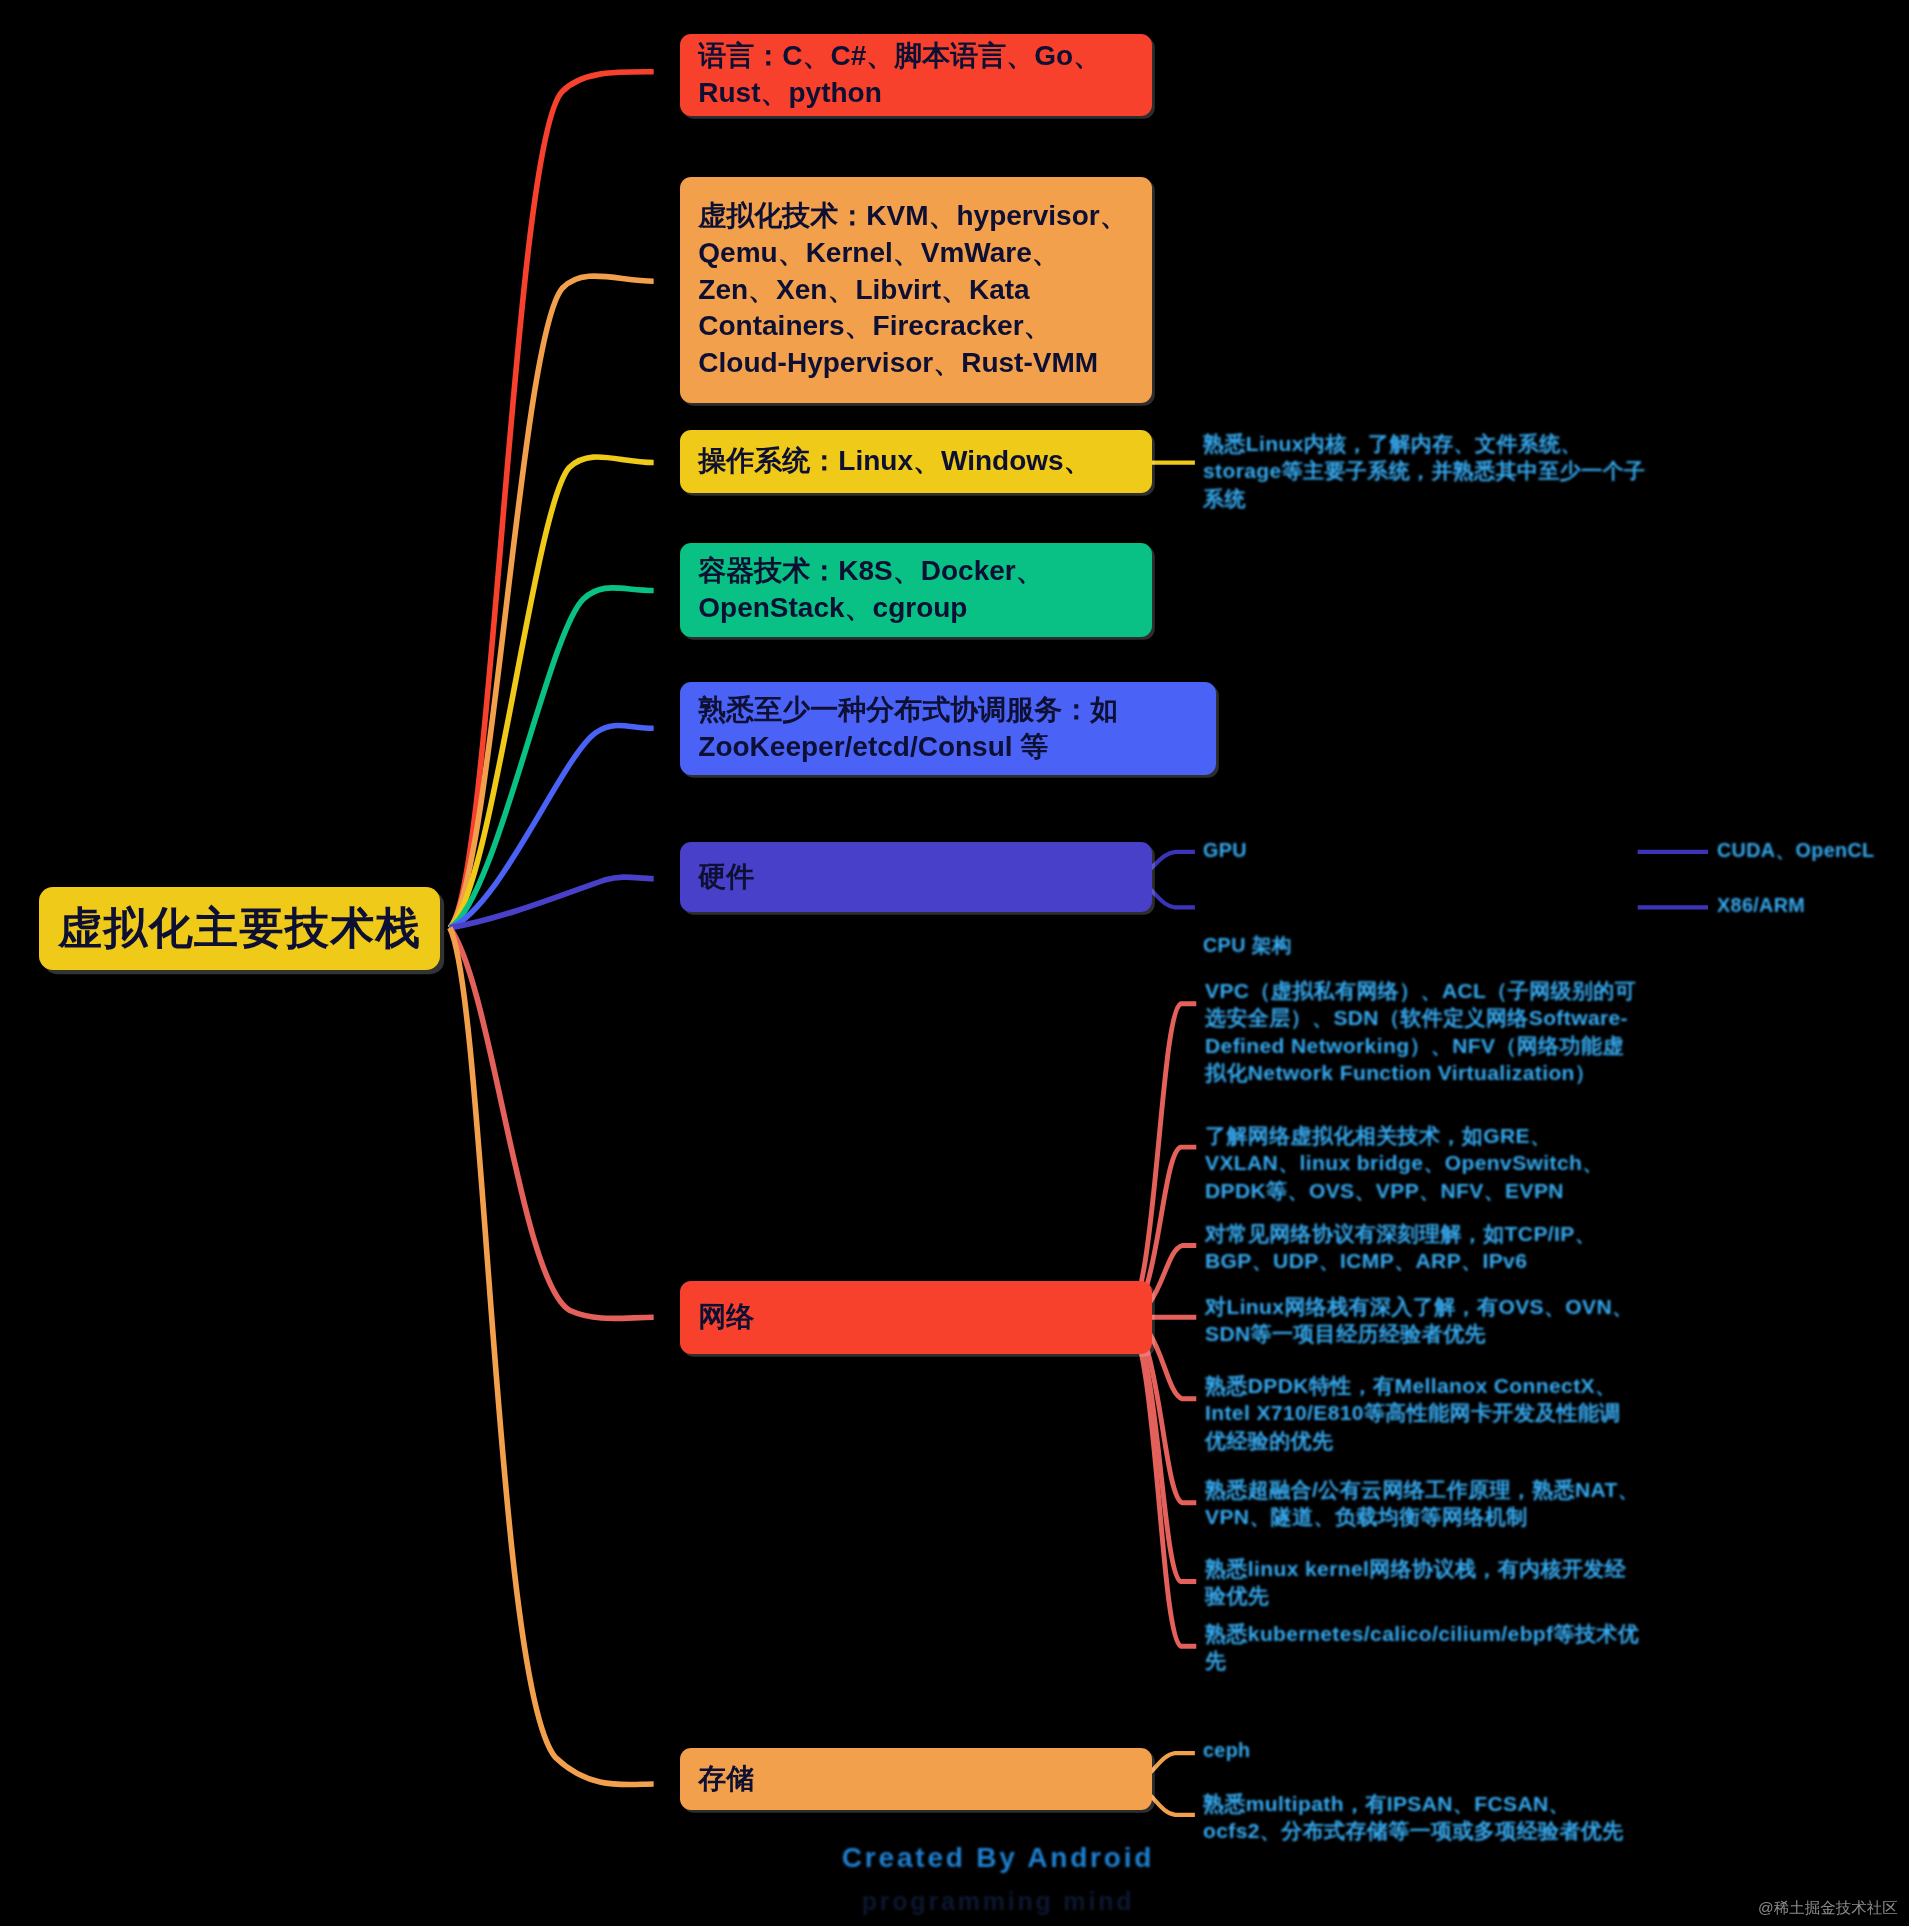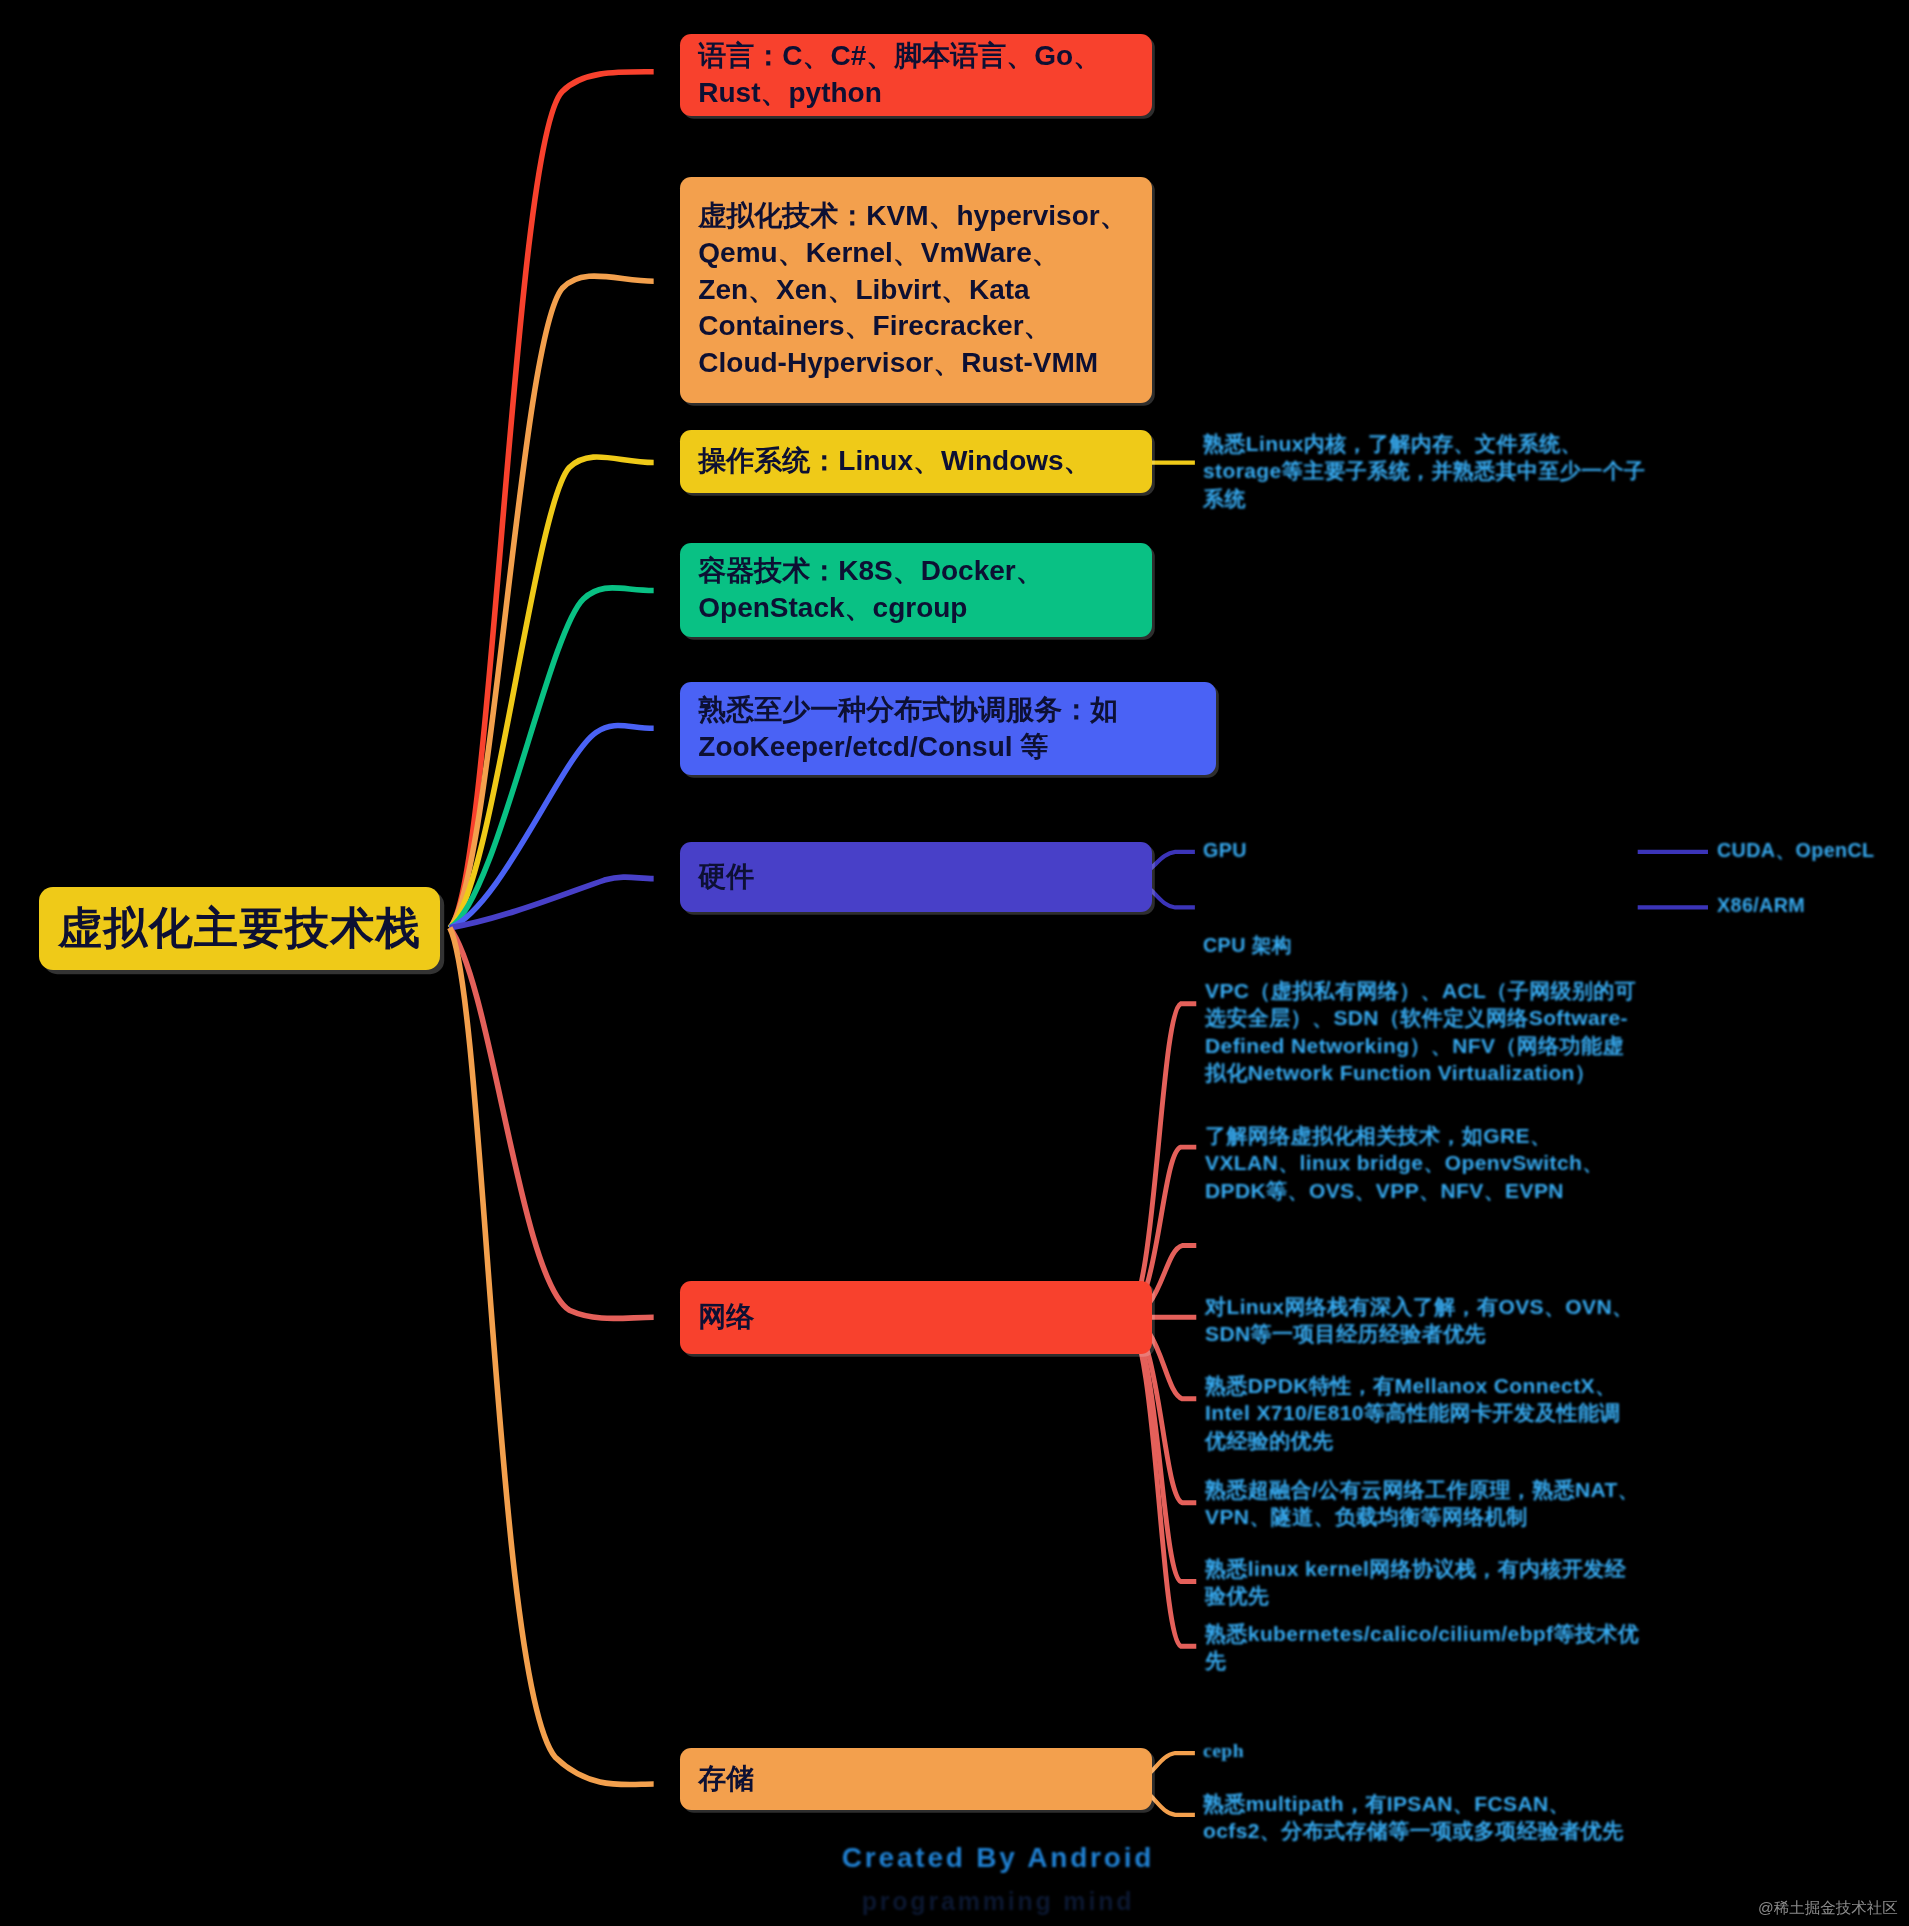--- a/index.html
+++ b/index.html
@@ -146,27 +146,28 @@
 
   <div class="leaf" style="left:1203px; top:430px; width:450px;">熟悉Linux内核，了解内存、文件系统、storage等主要子系统，并熟悉其中至少一个子系统</div>
 
   <div class="leaf tiny" style="left:1203px; top:838px; width:211px;">GPU</div>
   <div class="leaf tiny" style="left:1203px; top:933px; width:211px;">CPU 架构</div>
   <div class="leaf tiny" style="left:1717px; top:838px; width:183px;">CUDA、OpenCL</div>
   <div class="leaf tiny" style="left:1717px; top:893px; width:183px;">X86/ARM</div>
 
   <div class="leaf" style="left:1205px; top:977px; width:436px;">VPC（虚拟私有网络）、ACL（子网级别的可选安全层）、SDN（软件定义网络Software-Defined Networking）、NFV（网络功能虚拟化Network Function Virtualization）</div>
   <div class="leaf" style="left:1205px; top:1122px; width:436px;">了解网络虚拟化相关技术，如GRE、VXLAN、linux bridge、OpenvSwitch、DPDK等、OVS、VPP、NFV、EVPN</div>
+  <div class="leaf" style="left:1205px; top:1220px; width:436px;">对常见网络协议有深刻理解，如TCP/IP、BGP、UDP、ICMP、ARP、IPv6</div>
   <div class="leaf" style="left:1205px; top:1293px; width:436px;">对Linux网络栈有深入了解，有OVS、OVN、SDN等一项目经历经验者优先</div>
   <div class="leaf" style="left:1205px; top:1372px; width:436px;">熟悉DPDK特性，有Mellanox ConnectX、Intel X710/E810等高性能网卡开发及性能调优经验的优先</div>
   <div class="leaf" style="left:1205px; top:1476px; width:436px;">熟悉超融合/公有云网络工作原理，熟悉NAT、VPN、隧道、负载均衡等网络机制</div>
   <div class="leaf" style="left:1205px; top:1555px; width:436px;">熟悉linux kernel网络协议栈，有内核开发经验优先</div>
   <div class="leaf" style="left:1205px; top:1620px; width:436px;">熟悉kubernetes/calico/cilium/ebpf等技术优先</div>
 
-  <div class="leaf tiny" style="left:1203px; top:1738px; width:211px;font-family:Liberation Serif, serif;">ceph</div>
+  <div class="leaf tiny" style="left:1203px; top:1738px; width:211px;">ceph</div>
   <div class="leaf" style="left:1203px; top:1790px; width:436px;">熟悉multipath，有IPSAN、FCSAN、ocfs2、分布式存储等一项或多项经验者优先</div>
 
   <div class="credit l1" style="left:801px; top:1842px; width:394px; text-align:center;">Created By Android</div>
   <div class="credit l2" style="left:801px; top:1887px; width:394px; text-align:center;">programming mind</div>
 
   <div class="watermark">@稀土掘金技术社区</div>
 
 </div>
 
 

